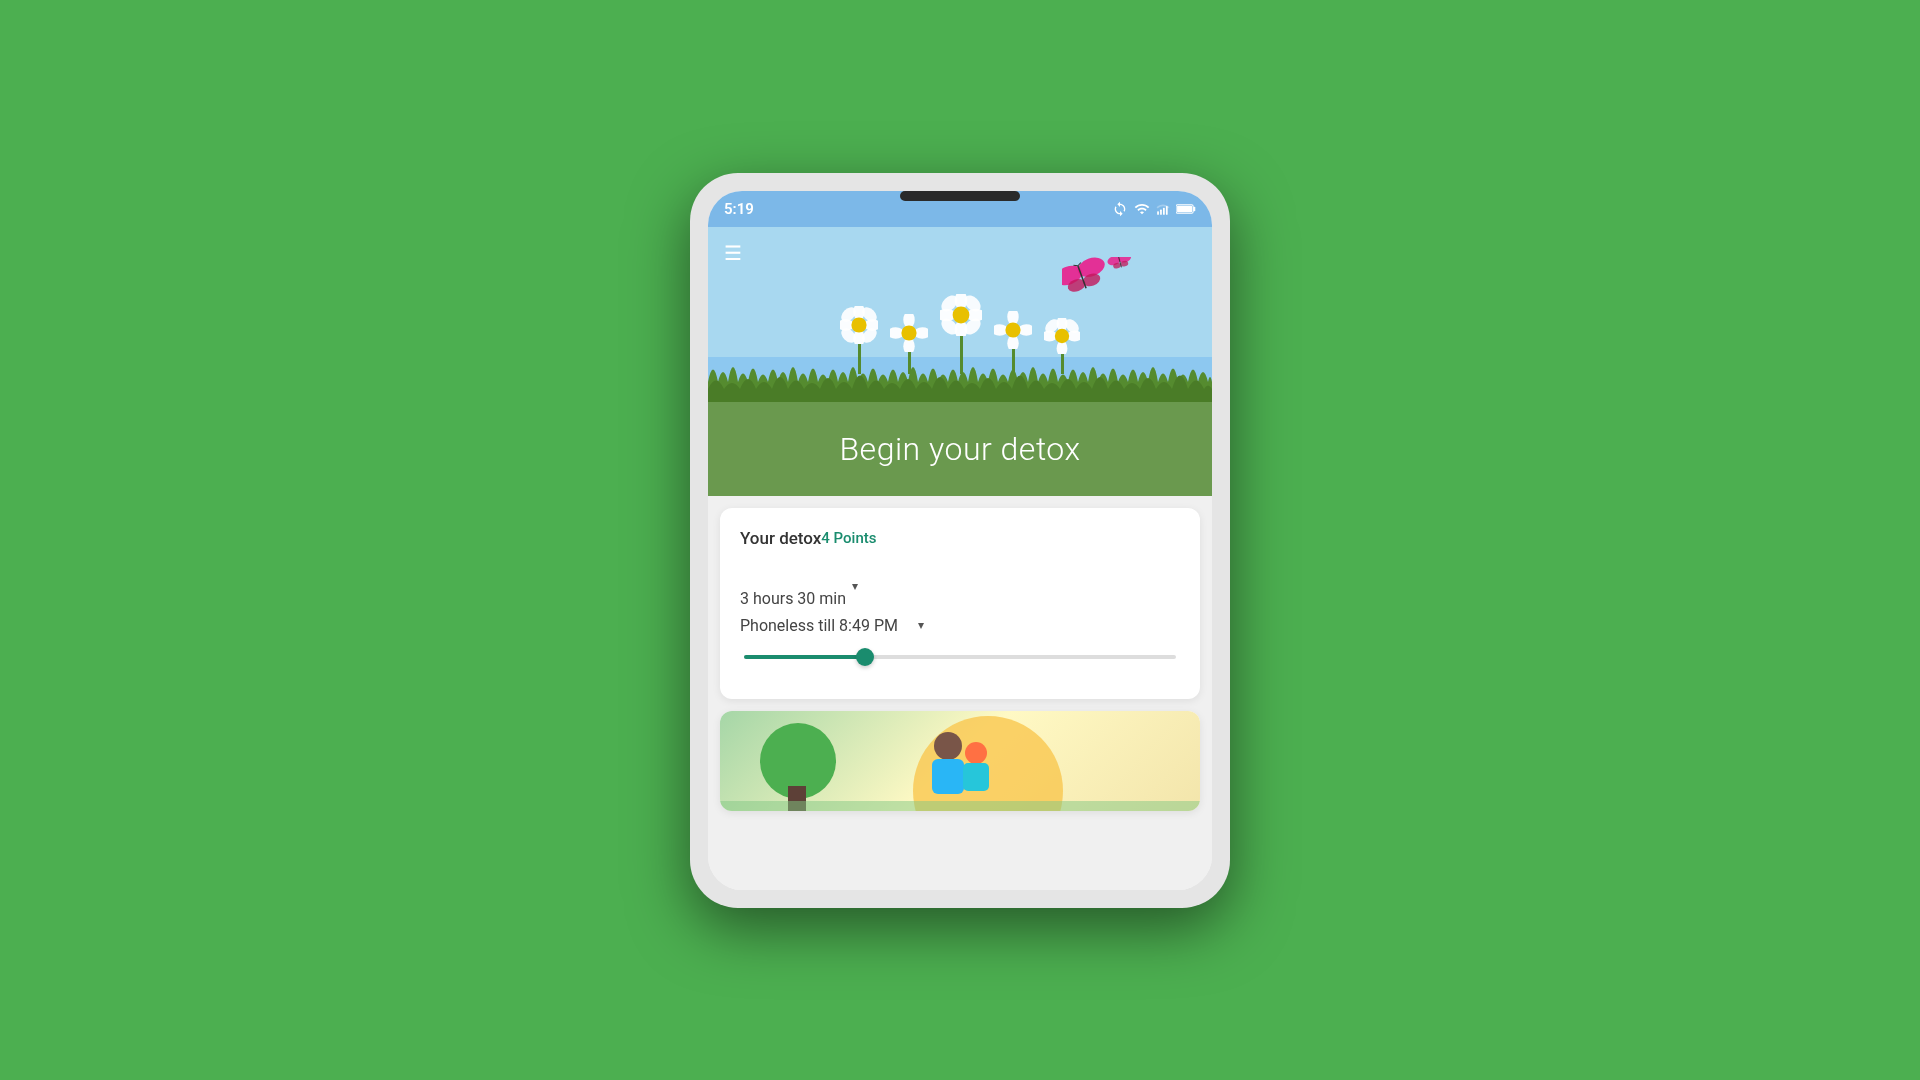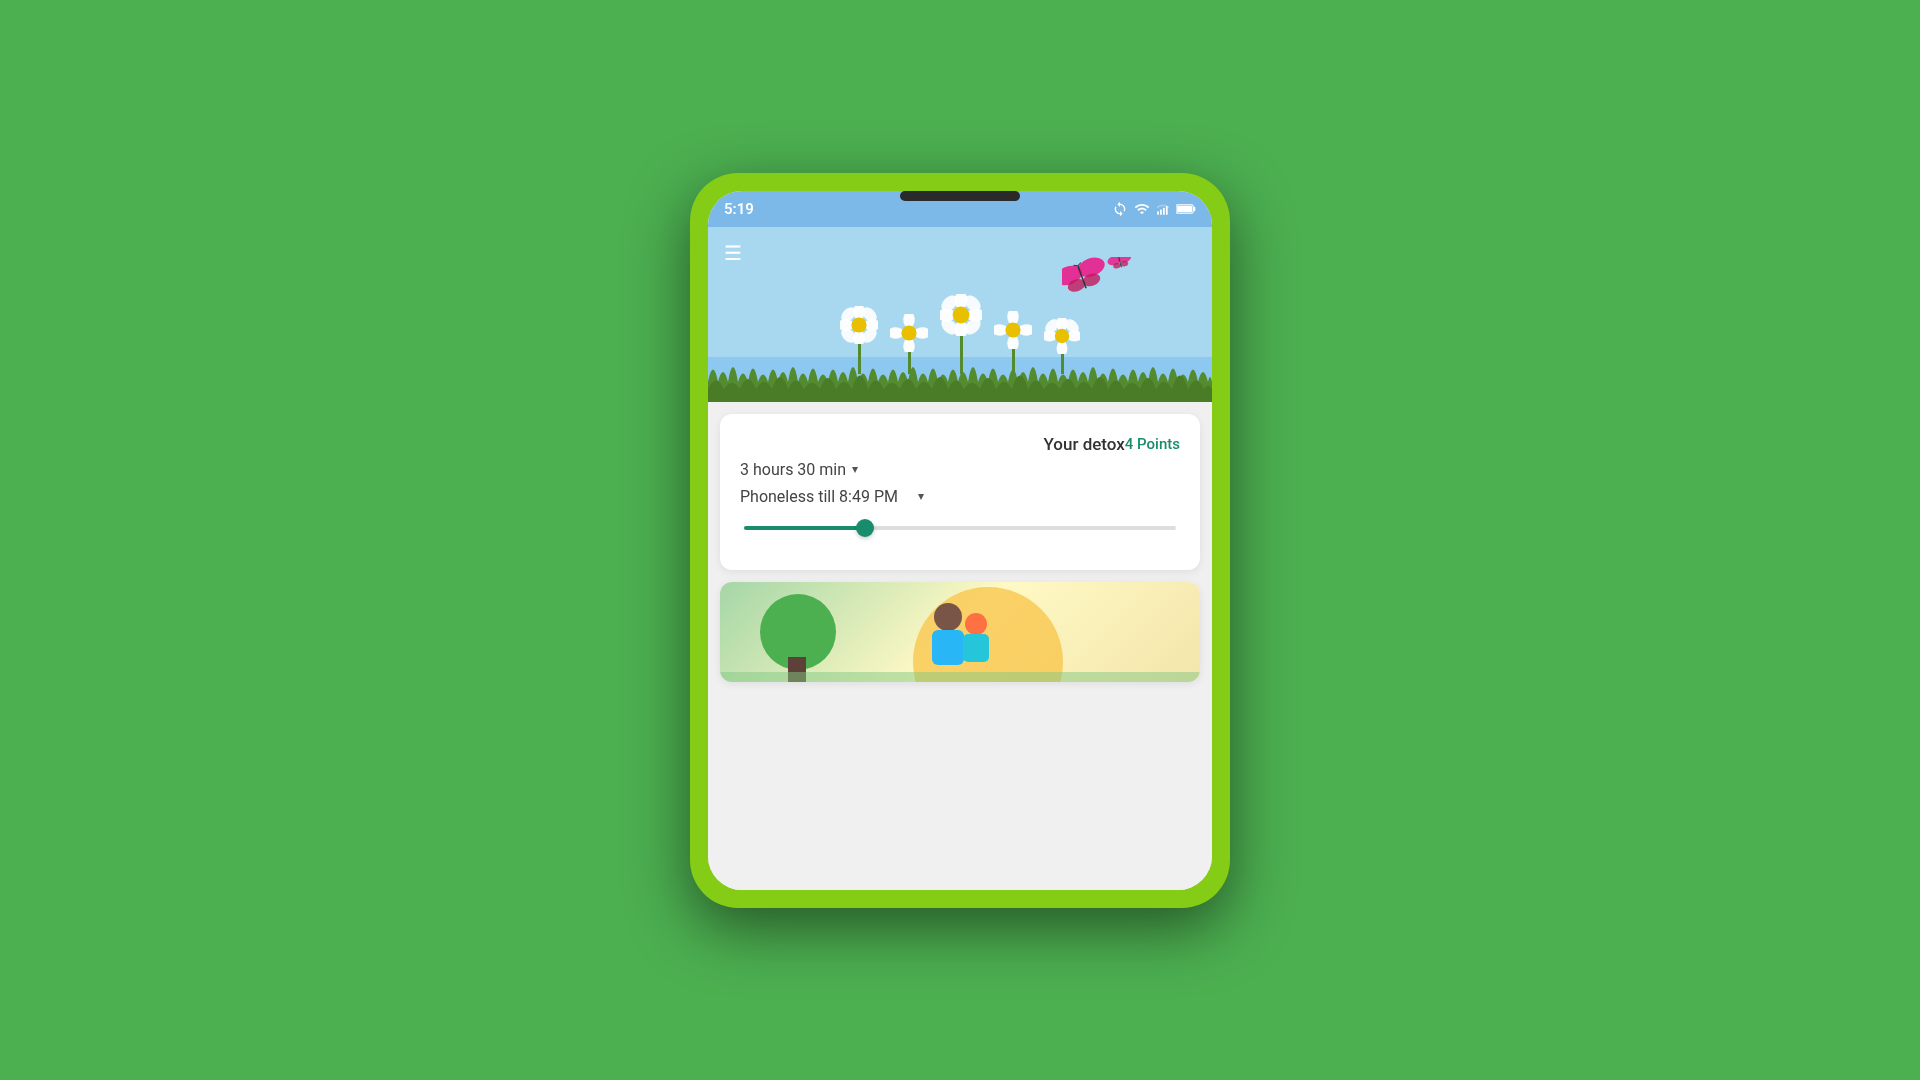--- a/index.html
+++ b/index.html
@@ -9,21 +9,21 @@
       background-color: #4caf50;
       display: flex;
       align-items: center;
       justify-content: center;
       font-family: 'Roboto', Arial, sans-serif;
     }
 
     .phone-frame {
       width: 540px;
       height: 735px;
-      background: #84cc16;
+      background: #e5e5e5;
       border-radius: 48px;
       padding: 18px;
       box-shadow: 0 20px 60px rgba(0,0,0,0.5);
       position: relative;
     }
 
     .phone-notch {
       position: absolute;
       top: 18px;
       left: 50%;
@@ -157,23 +157,23 @@
     .detox-card {
       background: white;
       border-radius: 12px;
       padding: 20px;
       margin-bottom: 12px;
       box-shadow: 0 2px 8px rgba(0,0,0,0.08);
     }
 
     .card-header {
       display: flex;
-      justify-content: flex-end;
-      align-items: center;
-      margin-bottom: 6px;
+      justify-content: flex-start;
+      align-items: center;
+      margin-bottom: 16px;
     }
 
     .card-title {
       font-size: 17px;
       color: #333;
       font-weight: 500;
     }
 
     .points-label {
       color: #1a8c6e;
@@ -185,20 +185,21 @@
       display: flex;
       align-items: center;
       gap: 6px;
       margin-bottom: 8px;
       cursor: pointer;
     }
 
     .duration-text {
       font-size: 16px;
       color: #444;
+      margin-top: 25px;
     }
 
     .dropdown-arrow {
       color: #555;
       font-size: 12px;
     }
 
     .phoneless-row {
       display: flex;
       align-items: center;
@@ -420,20 +421,23 @@
       </div>
 
       <div class="grass-container">
         <svg class="grass-svg" viewBox="0 0 504 55" preserveAspectRatio="none">
           <path d="M0,55 L0,35 Q5,10 10,35 Q15,15 20,35 Q25,5 30,35 Q35,18 40,35 Q45,8 50,35 Q55,20 60,35 Q65,10 70,35 Q75,15 80,35 Q85,5 90,35 Q95,18 100,35 Q105,8 110,35 Q115,20 120,35 Q125,10 130,35 Q135,15 140,35 Q145,5 150,35 Q155,18 160,35 Q165,8 170,35 Q175,20 180,35 Q185,10 190,35 Q195,15 200,35 Q205,5 210,35 Q215,18 220,35 Q225,8 230,35 Q235,20 240,35 Q245,10 250,35 Q255,15 260,35 Q265,5 270,35 Q275,18 280,35 Q285,8 290,35 Q295,20 300,35 Q305,10 310,35 Q315,15 320,35 Q325,5 330,35 Q335,18 340,35 Q345,8 350,35 Q355,20 360,35 Q365,10 370,35 Q375,15 380,35 Q385,5 390,35 Q395,18 400,35 Q405,8 410,35 Q415,20 420,35 Q425,10 430,35 Q435,15 440,35 Q445,5 450,35 Q455,18 460,35 Q465,8 470,35 Q475,20 480,35 Q485,10 490,35 Q495,15 500,35 Q502,25 504,35 L504,55 Z" fill="#558b2f"></path>
           <path d="M0,55 L0,42 Q8,25 16,42 Q24,30 32,42 Q40,22 48,42 Q56,28 64,42 Q72,18 80,42 Q88,25 96,42 Q104,30 112,42 Q120,20 128,42 Q136,28 144,42 Q152,15 160,42 Q168,25 176,42 Q184,30 192,42 Q200,22 208,42 Q216,28 224,42 Q232,18 240,42 Q248,25 256,42 Q264,30 272,42 Q280,20 288,42 Q296,28 304,42 Q312,15 320,42 Q328,25 336,42 Q344,30 352,42 Q360,22 368,42 Q376,28 384,42 Q392,18 400,42 Q408,25 416,42 Q424,30 432,42 Q440,20 448,42 Q456,28 464,42 Q472,15 480,42 Q488,25 496,42 Q500,35 504,42 L504,55 Z" fill="#4a7c27"></path>
         </svg>
       </div>
     </div>
 
+    <div class="title-section">
+      <h1 class="main-title">Begin your detox</h1>
+    </div>
 
     <div class="content-area">
 
       <div class="detox-card">
         <div class="card-header">
           <span class="card-title">Your detox</span>
           <span class="points-label">4 Points</span>
         </div>
 
         <div class="duration-row">

